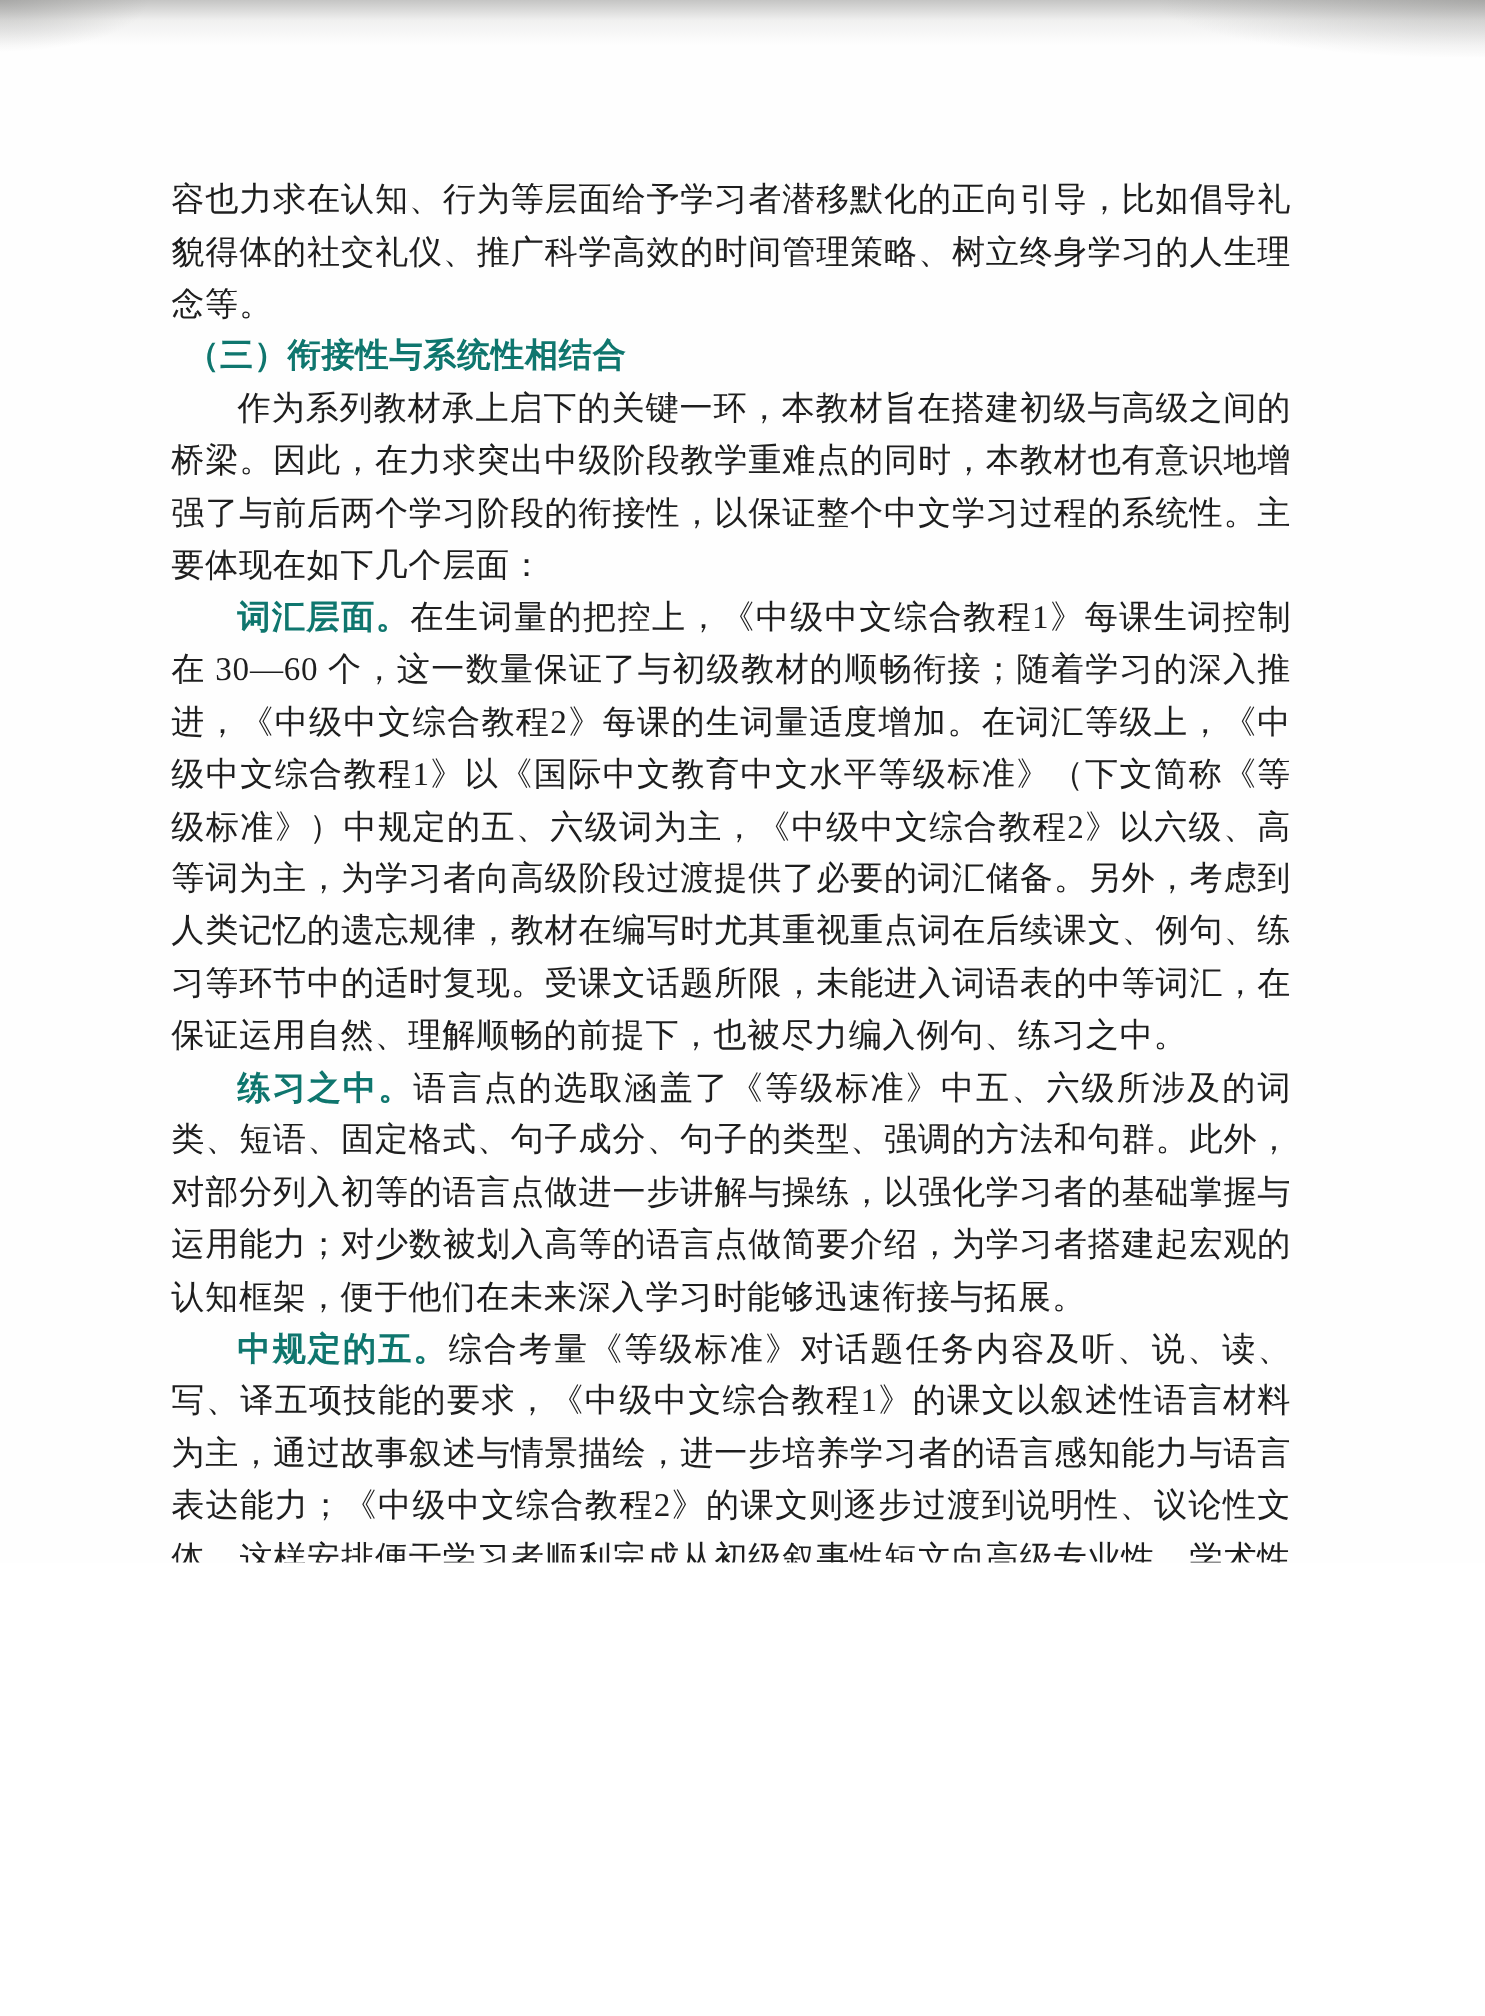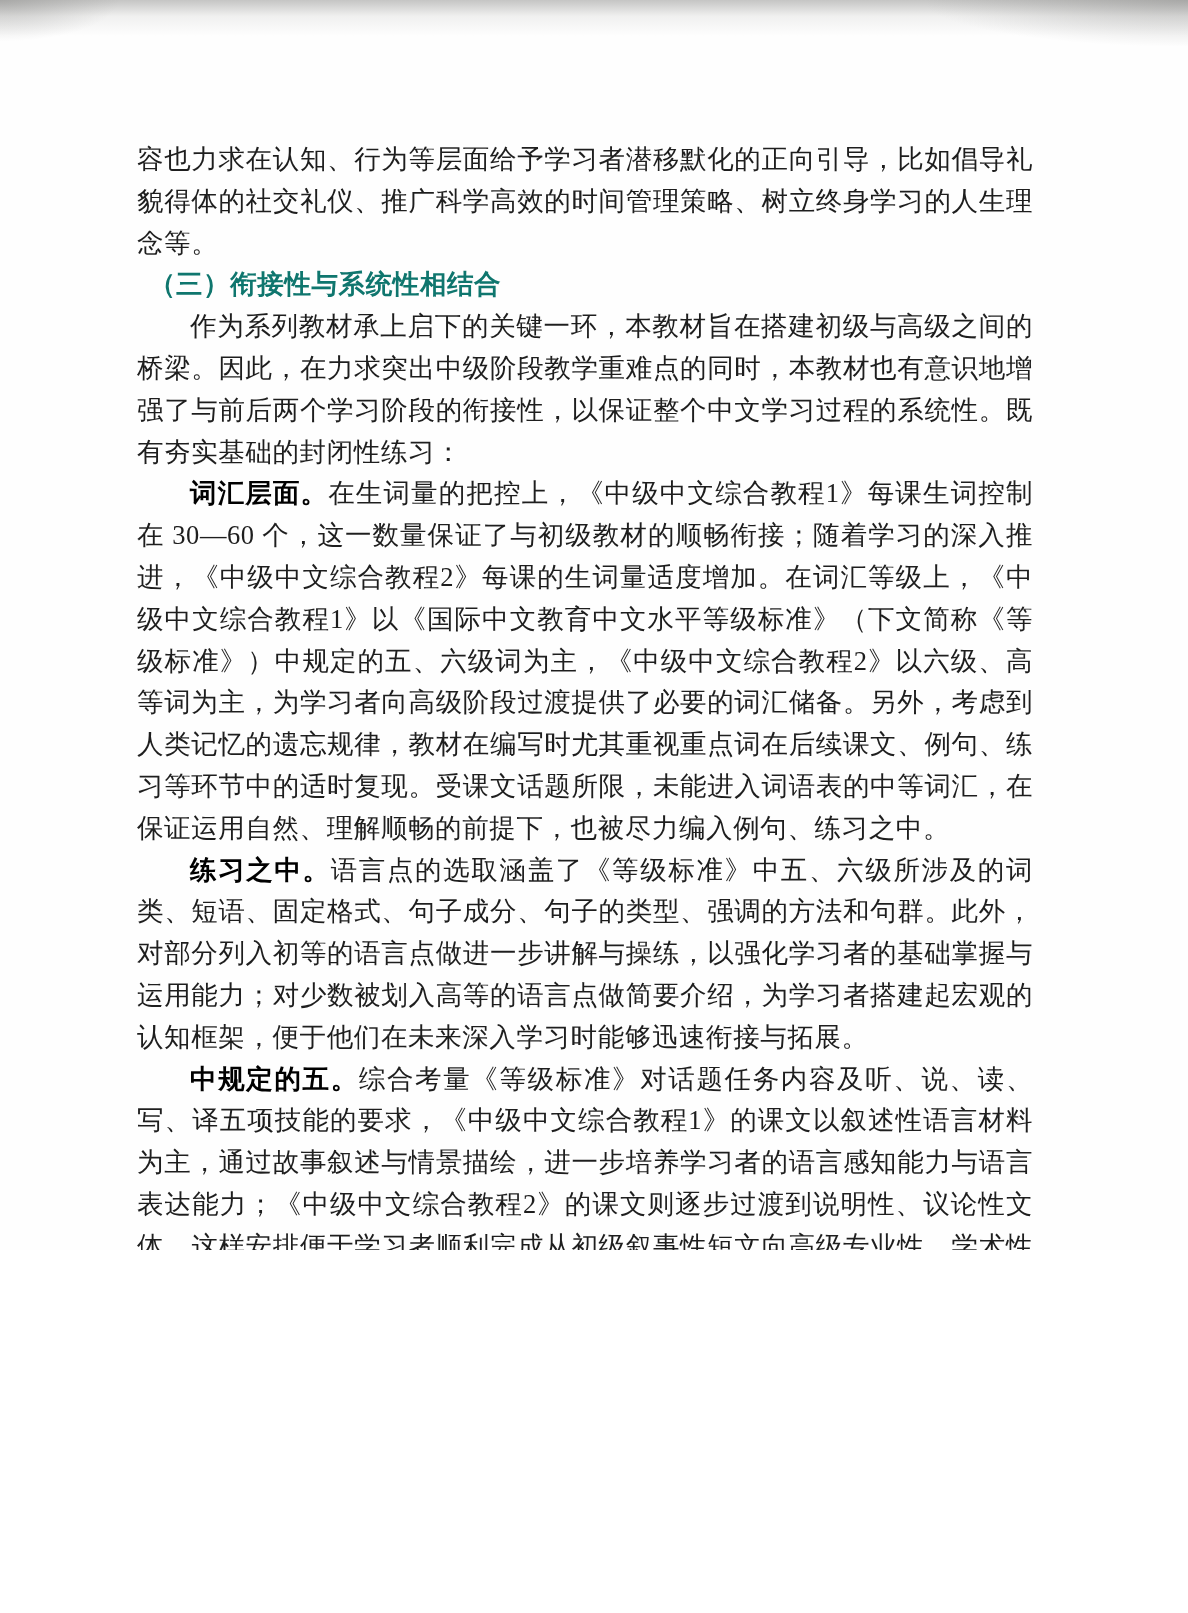--- a/index.html
+++ b/index.html
@@ -49,21 +49,21 @@
   .heading {
     font-family: "Liberation Sans", "DejaVu Sans", sans-serif;
     font-weight: 700;
     font-size: 26.5px;
     text-indent: 0.45em;
     color: #0f766e;
   }
   .lead {
     font-family: "Liberation Sans", "DejaVu Sans", sans-serif;
     font-weight: 700;
-    color: #000000;
+    color: #0f766e;
   }
   .page-number {
     position: absolute;
     left: 1002px; top: 1480px;
     width: 40px;
     font-size: 31px;
     text-align: center;
     color: #ee7c1e;
     font-family: "Liberation Serif", "DejaVu Serif", serif;
   }
@@ -82,21 +82,21 @@
   <div class="scan-corner-left"></div>
   <div class="scan-corner-right"></div>
 
   <div class="text-block">
 
     <p class="flush">容也力求在认知、行为等层面给予学习者潜移默化的正向引导，比如倡导礼貌得体的社交礼仪、推广科学高效的时间管理策略、树立终身学习的人生理念等。</p>
 
 
     <p class="heading">（三）衔接性与系统性相结合</p>
 
-    <p class="para">作为系列教材承上启下的关键一环，本教材旨在搭建初级与高级之间的桥梁。因此，在力求突出中级阶段教学重难点的同时，本教材也有意识地增强了与前后两个学习阶段的衔接性，以保证整个中文学习过程的系统性。既有夯实基础的封闭性练习：</p>
+    <p class="para">作为系列教材承上启下的关键一环，本教材旨在搭建初级与高级之间的桥梁。因此，在力求突出中级阶段教学重难点的同时，本教材也有意识地增强了与前后两个学习阶段的衔接性，以保证整个中文学习过程的系统性。主要体现在如下几个层面：</p>
 
     <p class="para"><span class="lead">词汇层面。</span><span>在生词量的把控上，《中级中文综合教程1》每课生词控制在 30—60 个，这一数量保证了与初级教材的顺畅衔接；随着学习的深入推进，《中级中文综合教程2》每课的生词量适度增加。在词汇等级上，《中级中文综合教程1》以《国际中文教育中文水平等级标准》（下文简称《等级标准》）中规定的五、六级词为主，《中级中文综合教程2》以六级、高等词为主，为学习者向高级阶段过渡提供了必要的词汇储备。另外，考虑到人类记忆的遗忘规律，教材在编写时尤其重视重点词在后续课文、例句、练习等环节中的适时复现。受课文话题所限，未能进入词语表的中等词汇，在保证运用自然、理解顺畅的前提下，也被尽力编入例句、练习之中。</span></p>
 
     <p class="para"><span class="lead">练习之中。</span><span>语言点的选取涵盖了《等级标准》中五、六级所涉及的词类、短语、固定格式、句子成分、句子的类型、强调的方法和句群。此外，对部分列入初等的语言点做进一步讲解与操练，以强化学习者的基础掌握与运用能力；对少数被划入高等的语言点做简要介绍，为学习者搭建起宏观的认知框架，便于他们在未来深入学习时能够迅速衔接与拓展。</span></p>
 
     <p class="para"><span class="lead">中规定的五。</span><span>综合考量《等级标准》对话题任务内容及听、说、读、写、译五项技能的要求，《中级中文综合教程1》的课文以叙述性语言材料为主，通过故事叙述与情景描绘，进一步培养学习者的语言感知能力与语言表达能力；《中级中文综合教程2》的课文则逐步过渡到说明性、议论性文体。这样安排便于学习者顺利完成从初级叙事性短文向高级专业性、学术性文章的过渡，同时也可以促使其批判性思维能力及专业领域内语言运用能力的稳步提升。</span></p>
 
   </div>
 
   <div class="page-number">7</div>

